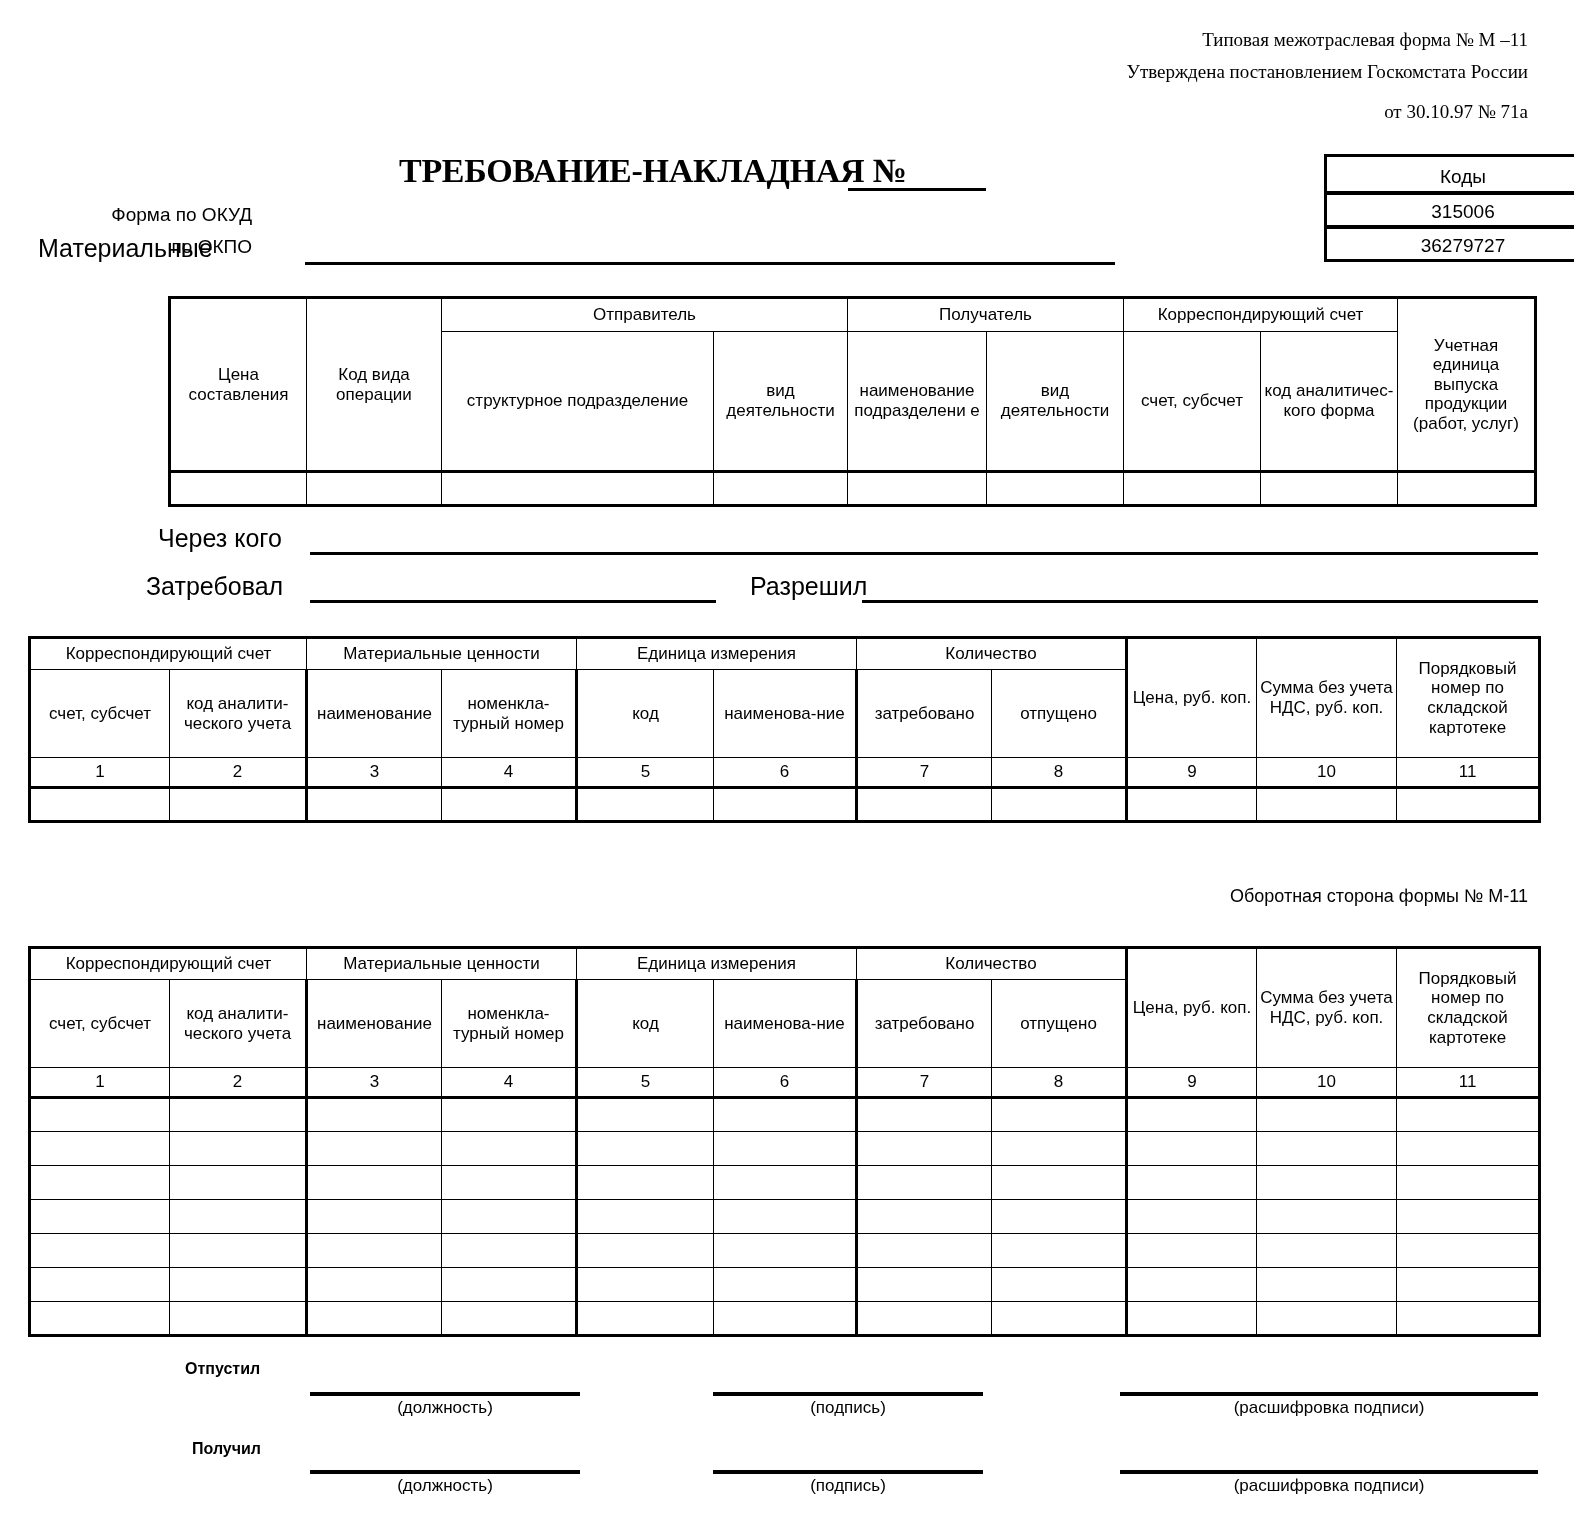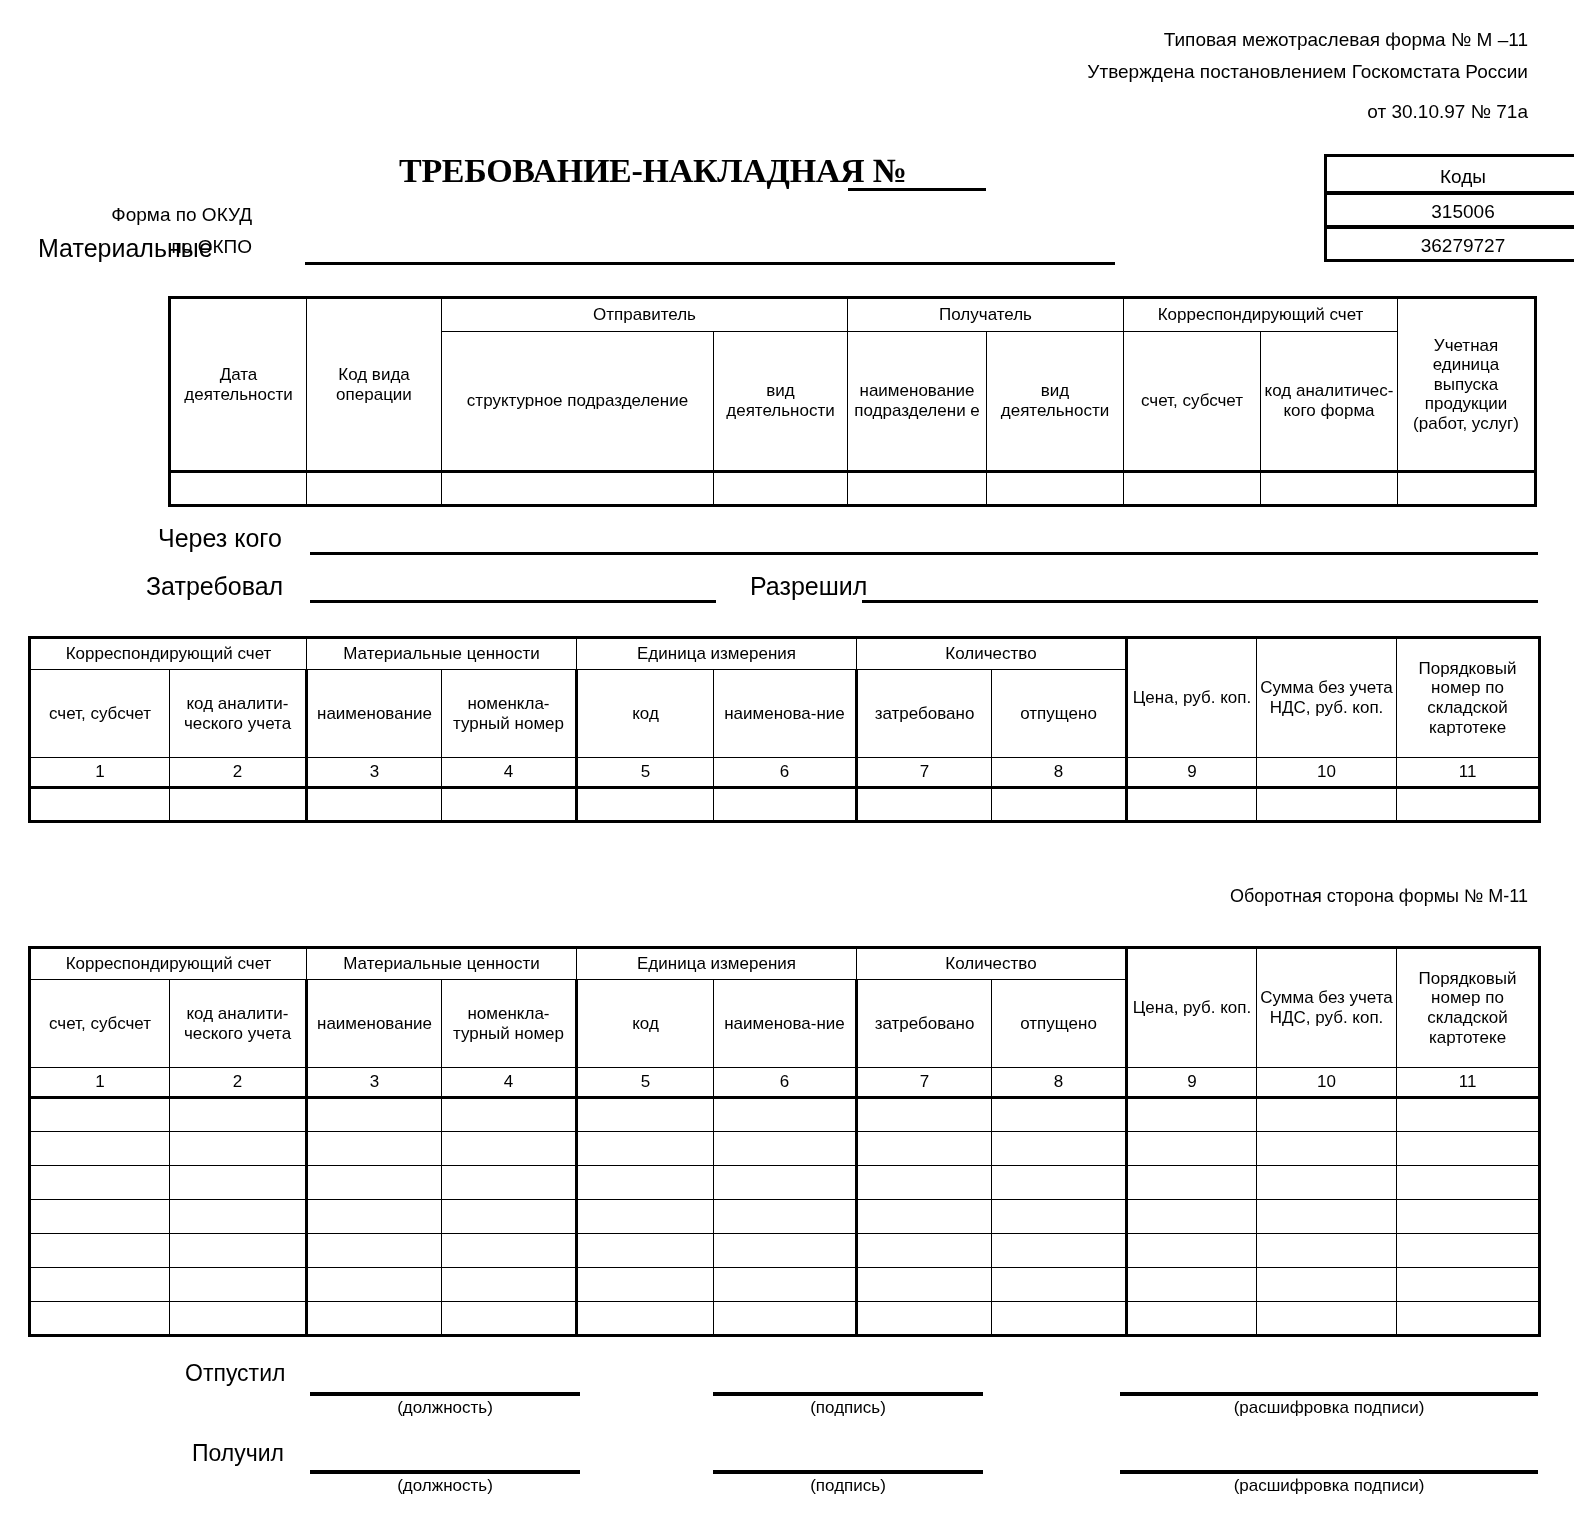--- a/index.html
+++ b/index.html
@@ -17,20 +17,21 @@
   }
 
   
   .hdr-note {
     position: absolute;
     right: 46px;
     text-align: center;
     font-size: 19px;
     line-height: 1.0;
     white-space: nowrap;
+    font-family: Liberation Serif, serif;
   }
   #hdr-line-1 { top: 30px; }
   #hdr-line-2 { top: 62px; }
   #hdr-line-3 { top: 102px; }
 
   
   #doc-title {
     position: absolute;
     left: 352px;
     top: 152px;
@@ -175,22 +176,23 @@
     position: absolute;
     right: 46px;
     top: 886px;
     font-size: 18px;
     white-space: nowrap;
   }
 
   
   .sig-label {
     position: absolute;
-    font-size: 23px;
-    white-space: nowrap;
+    font-size: 16px;
+    white-space: nowrap;
+    font-weight: bold;
   }
   .sig-line {
     position: absolute;
     border-bottom: 4px solid #000;
   }
   .sig-caption {
     position: absolute;
     font-size: 17px;
     text-align: center;
     white-space: nowrap;
@@ -226,21 +228,21 @@
     <col style="width:272px">
       <col style="width:134px">
     <col style="width:139px">
       <col style="width:137px">
     <col style="width:137px">
       <col style="width:137px">
     <col style="width:138px">
   </colgroup>
   <tbody>
       <tr>
-    <td class="tl tt" rowspan="2">Дата деятельности</td>
+    <td class="tl tt" rowspan="2">Цена составления</td>
     <td class="tt" rowspan="2">Код вида операции</td>
     <td class="grp tt" colspan="2">Отправитель</td>
     <td class="grp tt" colspan="2">Получатель</td>
     <td class="grp tt" colspan="2">Корреспондирующий счет</td>
     <td class="tt tr" rowspan="2">Учетная единица выпуска продукции (работ, услуг)</td>
   </tr>
   <tr>
     <td class="sub">структурное подразделение</td>
     <td class="sub">вид деятельности</td>
     <td class="sub">наименование подразделени е</td>

